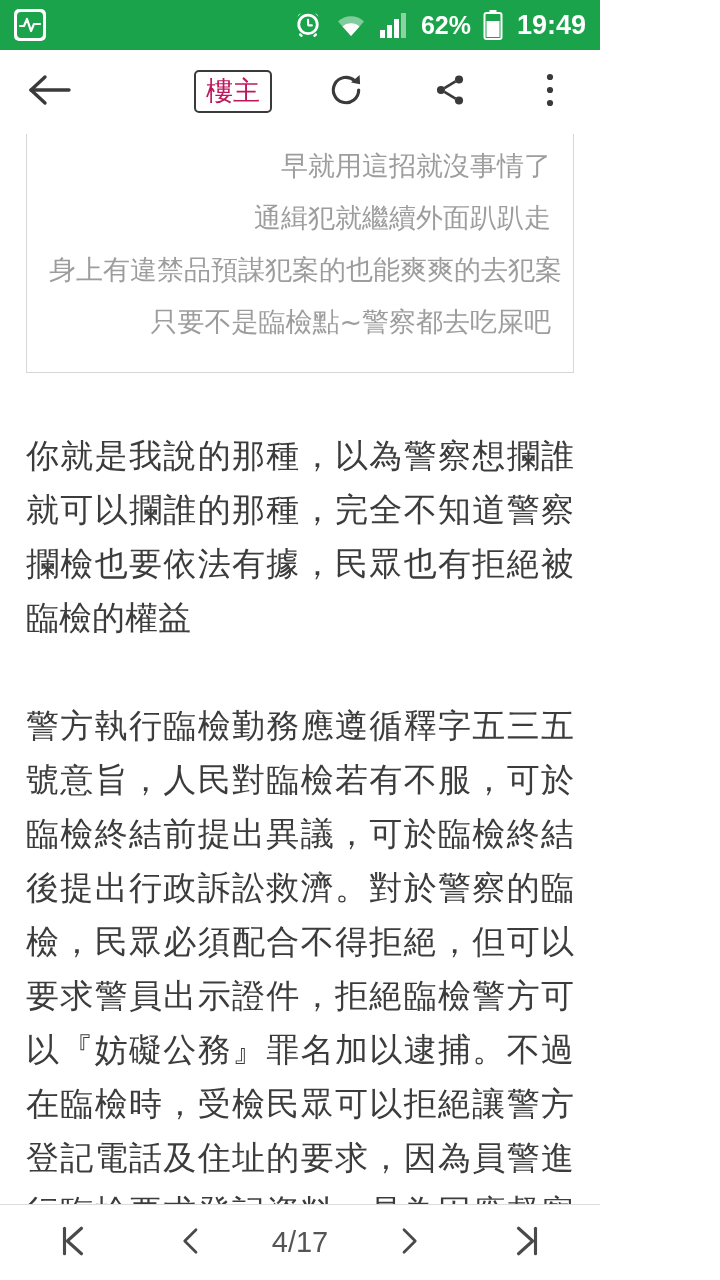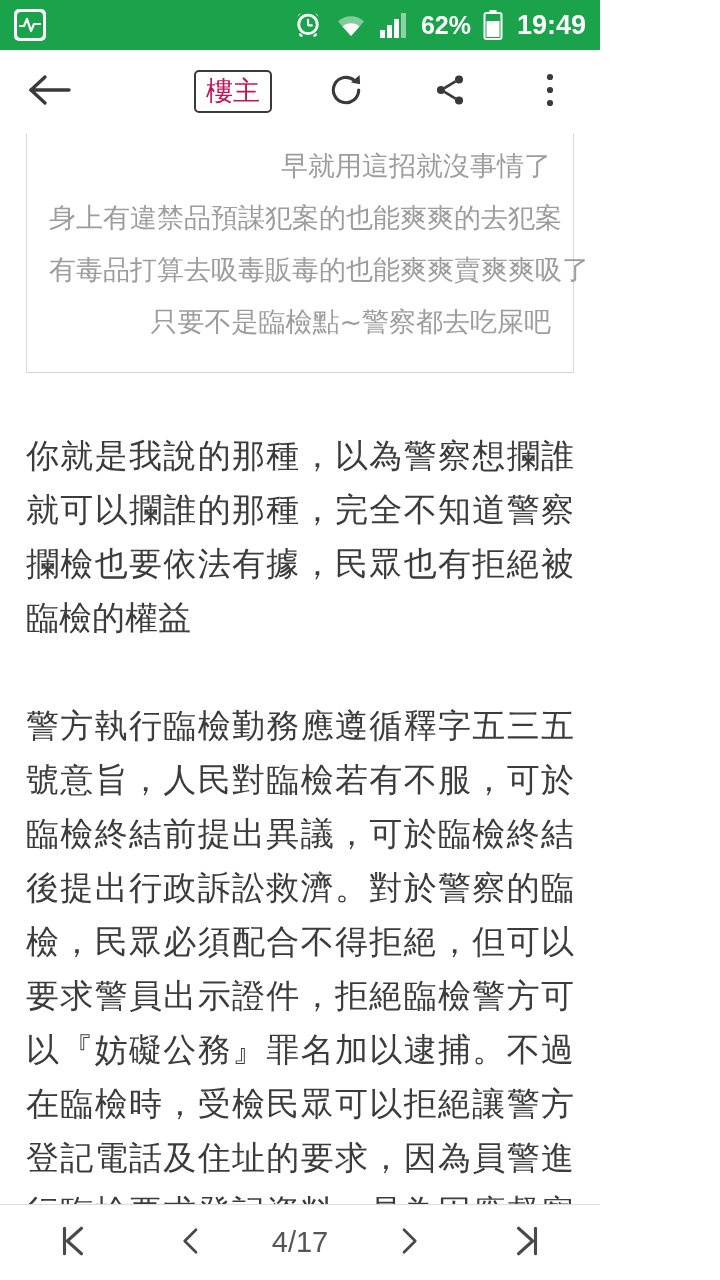--- a/index.html
+++ b/index.html
@@ -232,22 +232,22 @@
           <circle cx="6" cy="31" r="3.1" fill="#3a3a3a"></circle>
         </svg>
       </span>
     </div>
   </div>
 
   <div class="content">
 
     <div class="quote-box">
       <div class="quote-line">早就用這招就沒事情了</div>
+      <div class="quote-line">通緝犯就繼續外面趴趴走</div>
       <div class="quote-line">身上有違禁品預謀犯案的也能爽爽的去犯案</div>
-      <div class="quote-line">有毒品打算去吸毒販毒的也能爽爽賣爽爽吸了</div>
       <div class="quote-line">只要不是臨檢點~警察都去吃屎吧</div>
     </div>
 
     <div class="para first">你就是我說的那種，以為警察想攔誰就可以攔誰的那種，完全不知道警察攔檢也要依法有據，民眾也有拒絕被臨檢的權益</div>
     <div class="para second">警方執行臨檢勤務應遵循釋字五三五號意旨，人民對臨檢若有不服，可於臨檢終結前提出異議，可於臨檢終結後提出行政訴訟救濟。對於警察的臨檢，民眾必須配合不得拒絕，但可以要求警員出示證件，拒絕臨檢警方可以『妨礙公務』罪名加以逮捕。不過在臨檢時，受檢民眾可以拒絕讓警方登記電話及住址的要求，因為員警進行臨檢要求登記資料，是為因應督察單位抽樣確認有無造假，但如此要求並無法源依據。</div>
 
   </div>
 
   <div class="bottom-bar">
     <div class="nav-btn">

